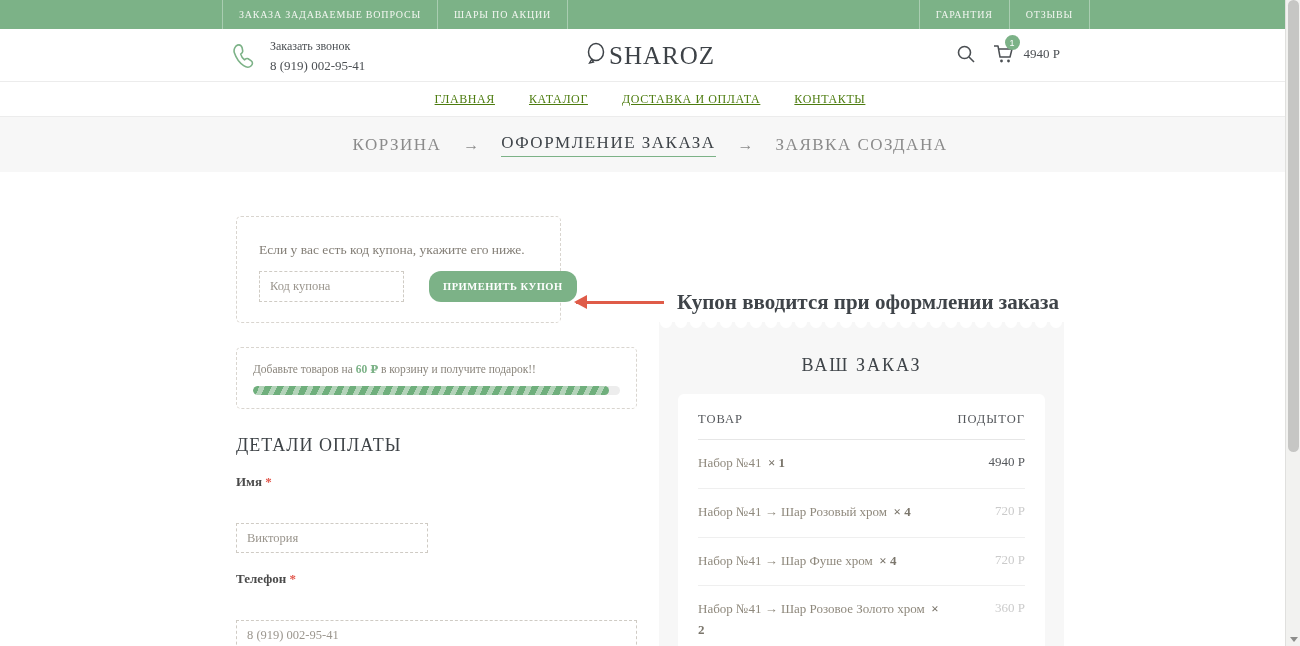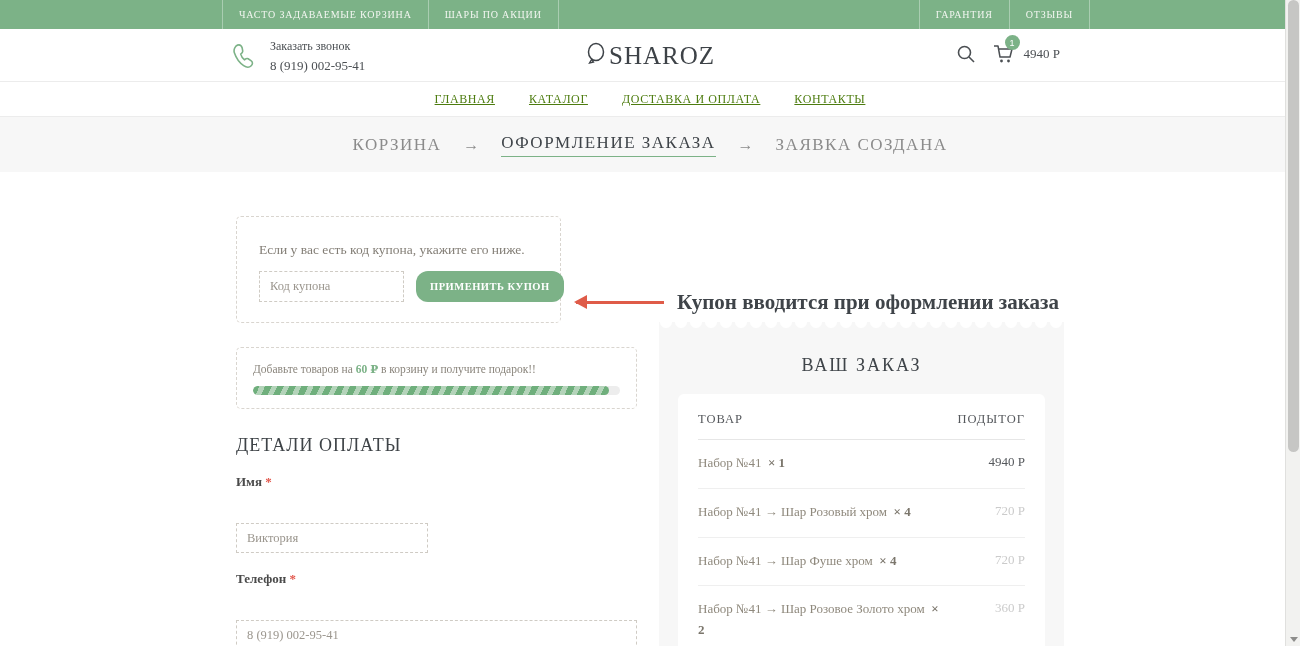--- a/index.html
+++ b/index.html
@@ -48,21 +48,21 @@
 
   
   .main { position:relative; width:828px; margin:0 auto; padding-top:28px; }
   .coupon-question { font-size:13px; color:#3f4449; font-weight:bold; }
   .coupon-toggle-link { font-size:13px; color:#6ca877; font-weight:bold; text-decoration:underline;
     margin-left:6px; cursor:pointer; }
 
   .coupon-box { width:325px; margin-top:16px; border:1px dashed #d9d5cf; border-radius:5px;
     padding:25px 22px 20px; }
   .coupon-hint { font-size:13.5px; color:#837e76; margin-bottom:13px; }
-  .coupon-row { display:flex; gap:12px; }
+  .coupon-row { display:flex; gap:25px; }
   .coupon-input { width:145px; height:31px; border:1px dashed #cfcbc4; background:#fff;
     padding:0 10px; font-size:12.5px; color:#6b665e; font-family:inherit; }
   .coupon-input::placeholder { color:#9b968e; }
   .apply-btn { height:31px; padding:0 14px; background:#7cb287; color:#fff; border:none;
     border-radius:12px; font-size:10.5px; letter-spacing:.5px; font-weight:bold;
     font-family:inherit; cursor:pointer; white-space:nowrap; }
 
   
   .annotation { position:absolute; left:340px; top:118px; display:flex; align-items:center; gap:13px;font-weight:bold; }
   .arrow-shape { position:relative; width:88px; height:3px; background:#df5b48; }
@@ -122,21 +122,21 @@
 
   svg { display:block; }
 </style>
 </head>
 <body>
 
 <div class="page">
 
   <div class="topbar">
     <div class="topbar-group left">
-      <div class="topbar-link">ЧАСТО ЗАДАВАЕМЫЕ КОРЗИНА</div>
+      <div class="topbar-link">ЗАКАЗА ЗАДАВАЕМЫЕ ВОПРОСЫ</div>
       <div class="topbar-link">ШАРЫ ПО АКЦИИ</div>
     </div>
     <div class="topbar-group right">
       <div class="topbar-link">ГАРАНТИЯ</div>
       <div class="topbar-link">ОТЗЫВЫ</div>
     </div>
   </div>
 
   <div class="header">
     <div class="call-block">

